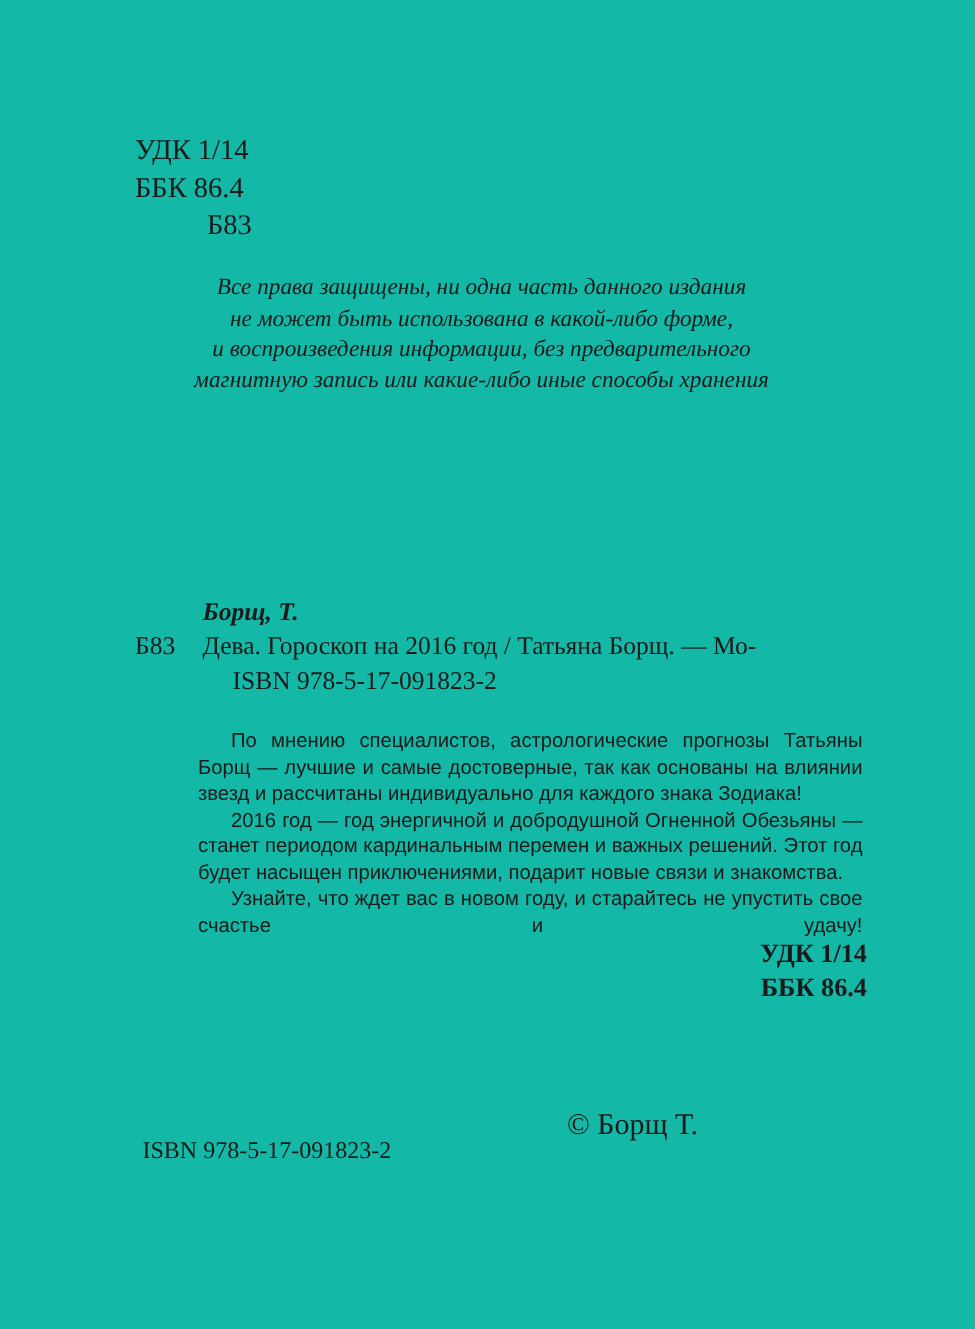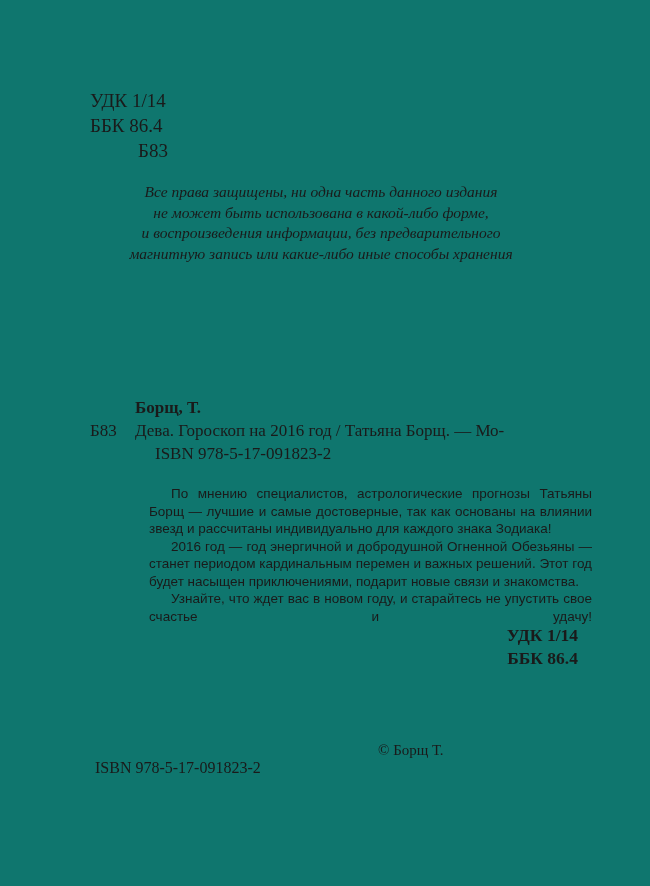--- a/index.html
+++ b/index.html
@@ -5,21 +5,21 @@
   html, body {
     margin: 0;
     padding: 0;
     background: #ffffff;
   }
 
   .page {
     position: relative;
     width: 650px;
     height: 886px;
-    background: #0f766e;
+    background: #14b8a6;
     color: #1a1a1a;
     font-family: "Liberation Serif", "DejaVu Serif", serif;
     overflow: hidden;
   }
 
   
   .udk-block {
     position: absolute;
     left: 90px;
     top: 88px;
@@ -50,20 +50,21 @@
     top: 396px;
     width: 490px;
     font-size: 17px;
     line-height: 23px;
   }
   .biblio .author {
     display: block;
     font-weight: bold;
     padding-left: 45px;
     white-space: nowrap;
+    font-style: italic;
   }
   .biblio .entry-line {
     display: block;
     white-space: nowrap;
   }
   .biblio .entry-line .shelf-mark {
     display: inline-block;
     width: 45px;
   }
   .biblio .entry-cont {
@@ -73,21 +74,21 @@
   }
   .biblio .isbn-line {
     display: block;
     padding-left: 65px;
     white-space: nowrap;
   }
 
   
   .annotation {
     position: absolute;
-    left: 149px;
+    left: 132px;
     top: 485px;
     width: 443px;
     font-family: "Liberation Sans", "DejaVu Sans", sans-serif;
     font-size: 13.5px;
     line-height: 17.5px;
     text-align: justify;
   }
   .annotation p {
     margin: 0;
     text-indent: 22px;
@@ -119,21 +120,21 @@
     left: 95px;
     top: 757px;
     font-size: 16px;
     line-height: 21px;
     white-space: nowrap;
   }
   .copyright {
     position: absolute;
     left: 378px;
     top: 740px;
-    font-size: 15px;
+    font-size: 20px;
     line-height: 21px;
     text-align: right;
   }
   .copyright .cr-line { display: block; white-space: nowrap; }
 </style>
 </head>
 <body>
 
 <div class="page">
 

